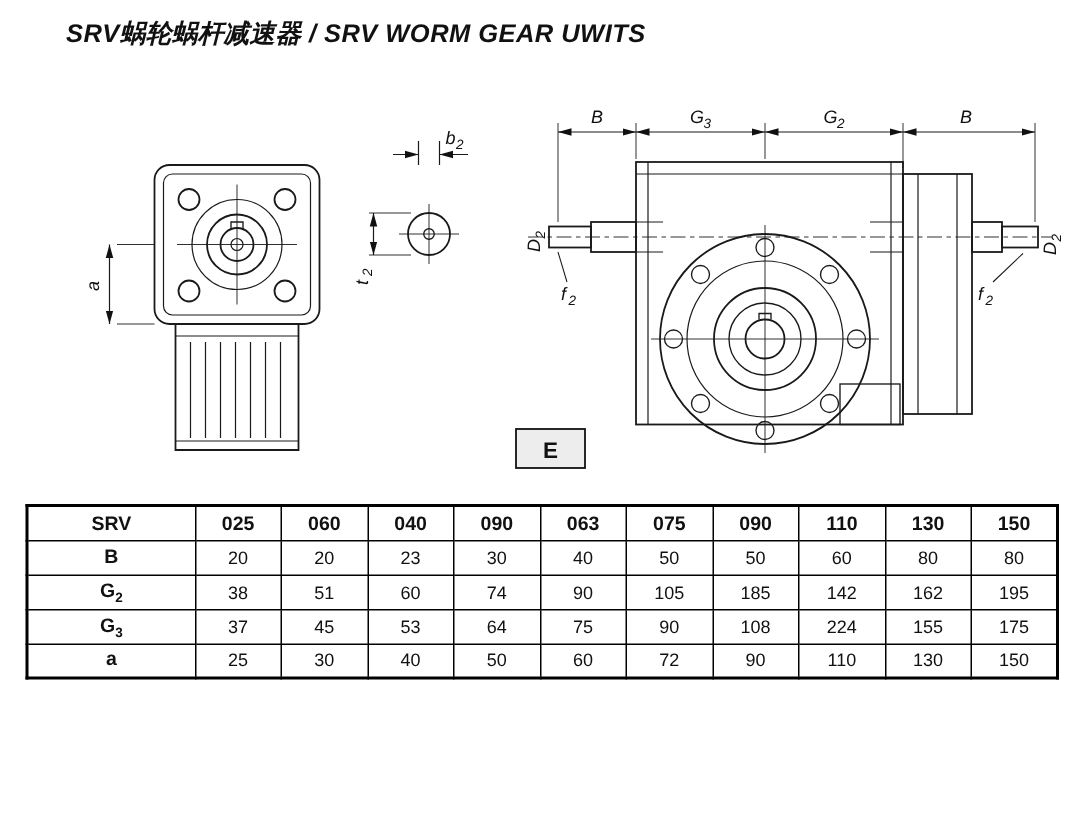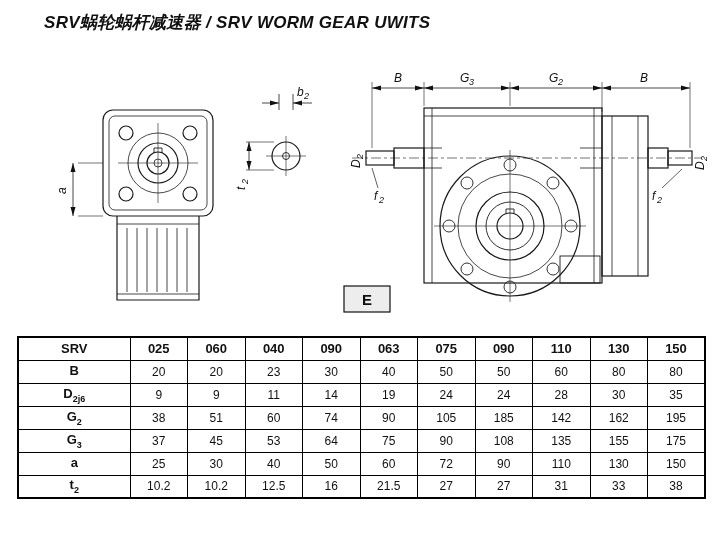--- a/index.html
+++ b/index.html
@@ -236,33 +236,20 @@
             <td>23</td>
             <td>30</td>
             <td>40</td>
             <td>50</td>
             <td>50</td>
             <td>60</td>
             <td>80</td>
             <td>80</td>
           </tr>
           <tr>
-            <th><span>D</span><sub>2j6</sub></th>
-            <td>9</td>
-            <td>9</td>
-            <td>11</td>
-            <td>14</td>
-            <td>19</td>
-            <td>24</td>
-            <td>24</td>
-            <td>28</td>
-            <td>30</td>
-            <td>35</td>
-          </tr>
-          <tr>
             <th><span>G</span><sub>2</sub></th>
             <td>38</td>
             <td>51</td>
             <td>60</td>
             <td>74</td>
             <td>90</td>
             <td>105</td>
             <td>185</td>
             <td>142</td>
             <td>162</td>
@@ -270,47 +257,34 @@
           </tr>
           <tr>
             <th><span>G</span><sub>3</sub></th>
             <td>37</td>
             <td>45</td>
             <td>53</td>
             <td>64</td>
             <td>75</td>
             <td>90</td>
             <td>108</td>
-            <td>135</td>
+            <td>224</td>
             <td>155</td>
             <td>175</td>
           </tr>
           <tr>
             <th><span>a</span><sub></sub></th>
             <td>25</td>
             <td>30</td>
             <td>40</td>
             <td>50</td>
             <td>60</td>
             <td>72</td>
             <td>90</td>
             <td>110</td>
             <td>130</td>
             <td>150</td>
           </tr>
-          <tr>
-            <th><span>t</span><sub>2</sub></th>
-            <td>10.2</td>
-            <td>10.2</td>
-            <td>12.5</td>
-            <td>16</td>
-            <td>21.5</td>
-            <td>27</td>
-            <td>27</td>
-            <td>31</td>
-            <td>33</td>
-            <td>38</td>
-          </tr>
         </tbody>
     </table>
   </div>
 
 </div>
 
 </body></html>

